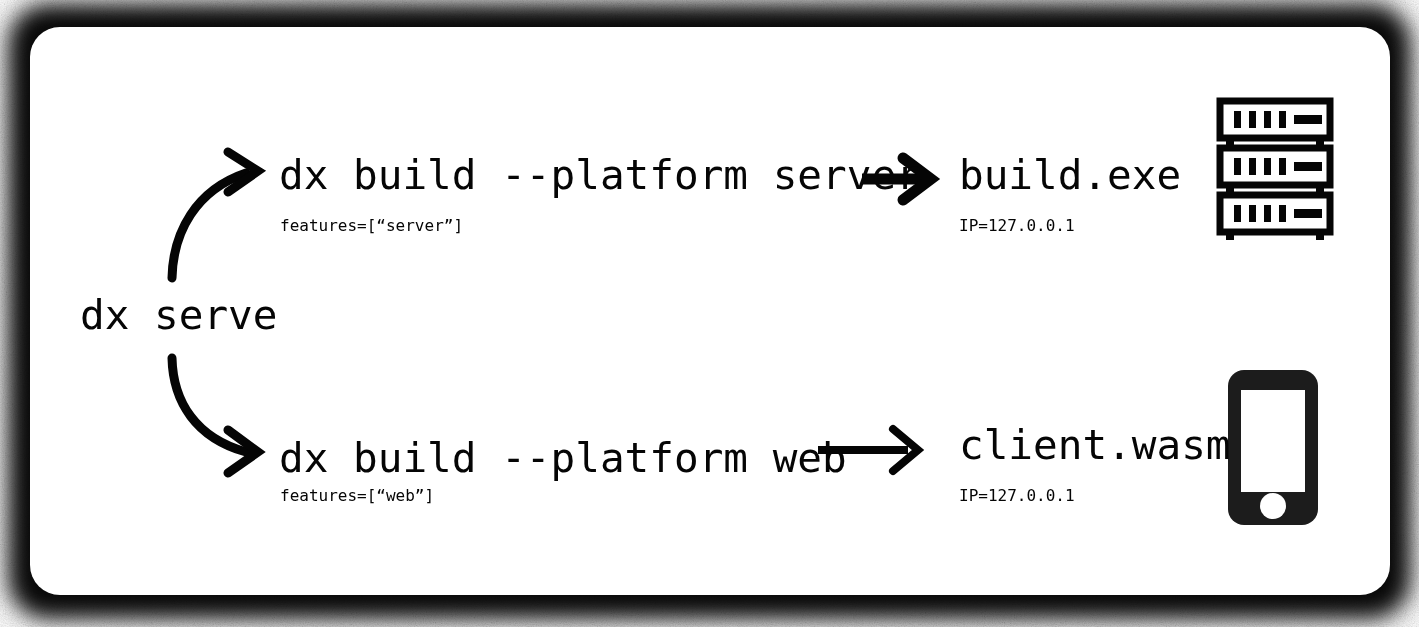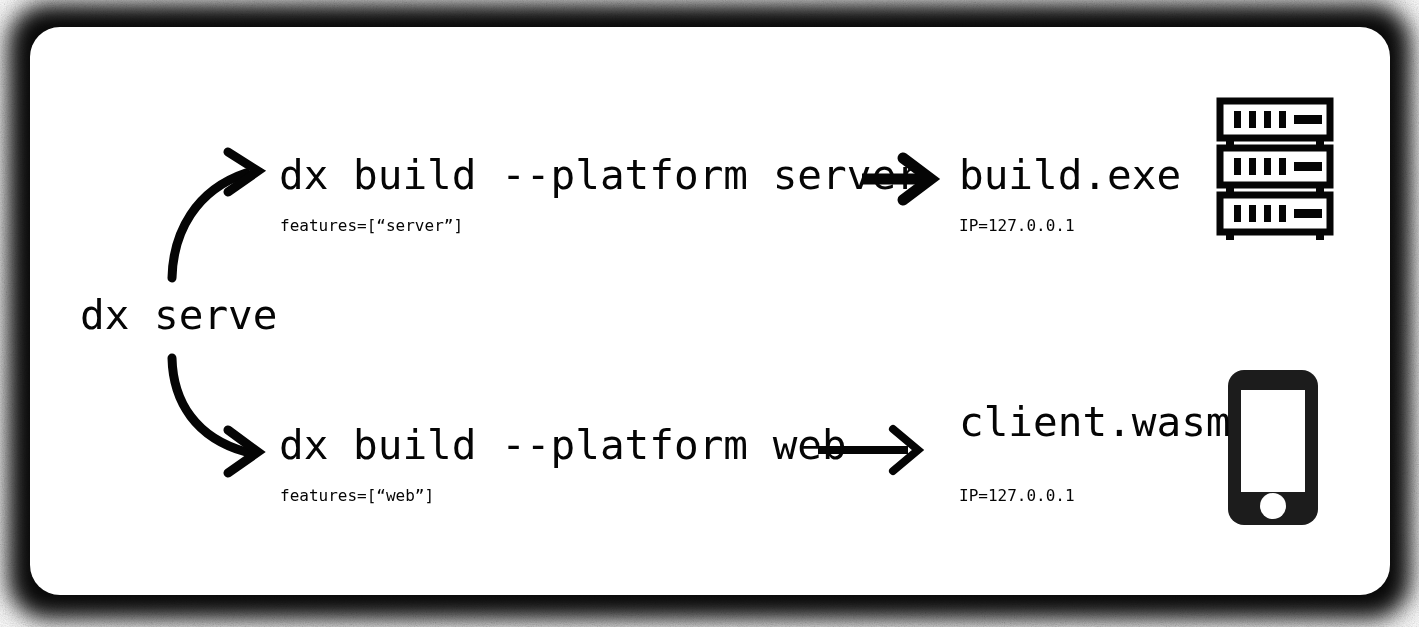--- a/index.html
+++ b/index.html
@@ -68,23 +68,23 @@
     font-size: 41px;
     font-weight: 400;
   }
 
   #dx-serve        { left: 80px;  top: 295px; }
   #cmd-server      { left: 279px; top: 155px; }
   #sub-server      { left: 280px; top: 218px; }
   #out-server      { left: 959px; top: 155px; }
   #ip-server       { left: 959px; top: 218px; }
 
-  #cmd-web         { left: 279px; top: 425px; }
+  #cmd-web         { left: 279px; top: 438px; }
   #sub-web         { left: 280px; top: 488px; }
-  #out-web         { left: 959px; top: 402px; }
+  #out-web         { left: 959px; top: 425px; }
   #ip-web          { left: 959px; top: 488px; }
 
   
   .svg-abs {
     position: absolute;
     left: 0;
     top: 0;
     width: 1419px;
     height: 627px;
     pointer-events: none;

